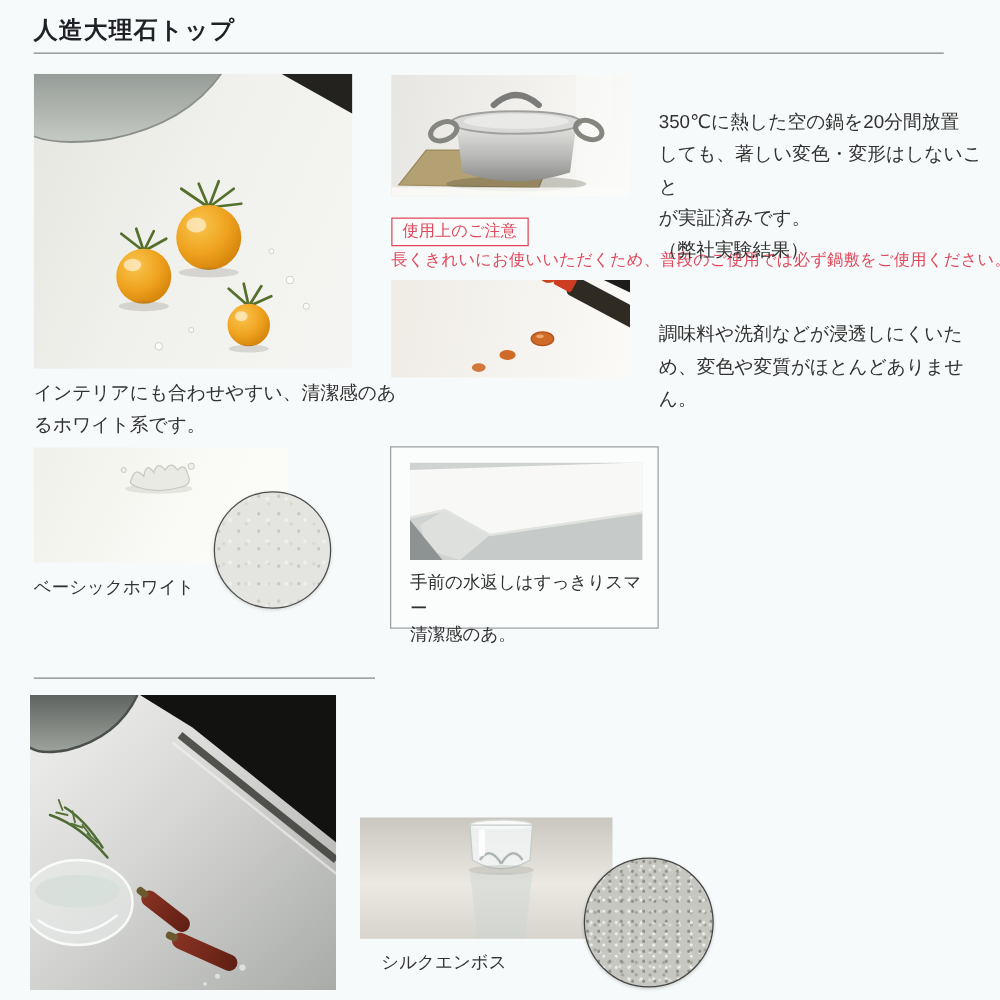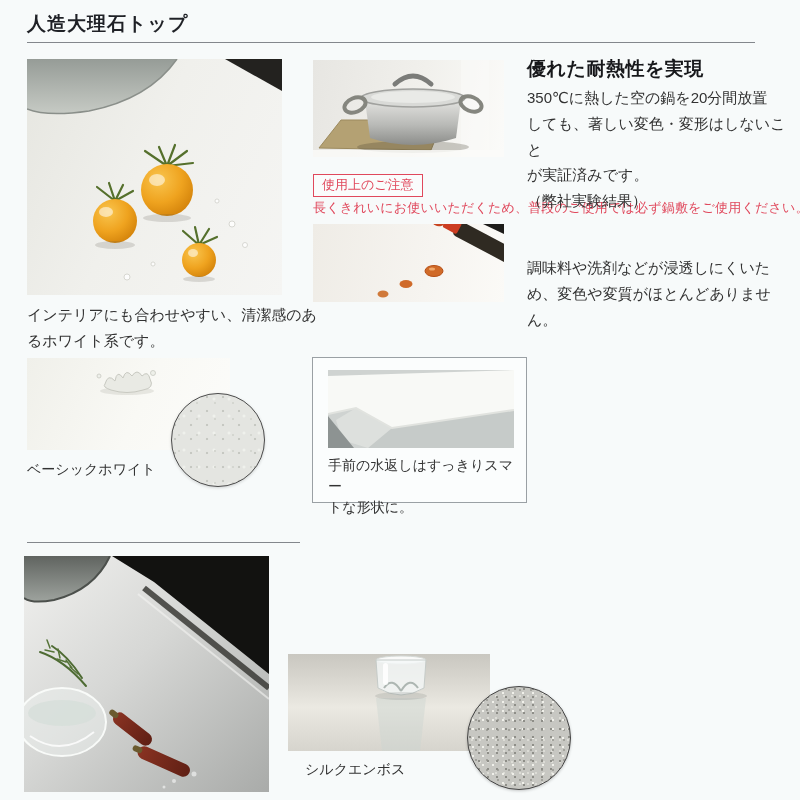--- a/index.html
+++ b/index.html
@@ -153,21 +153,20 @@
         <circle cx="121" cy="10" r="6" fill="rgba(255,255,255,0.25)" stroke="#c8441f" stroke-width="4"></circle>
         <circle cx="112" cy="16" r="3.5" fill="#d0531f"></circle>
       </g>
       <ellipse cx="121" cy="47" rx="9" ry="5.5" fill="#d06a28" stroke="#b64f16" stroke-width="1"></ellipse>
       <ellipse cx="93" cy="60" rx="6.5" ry="4" fill="#cf6a2a"></ellipse>
       <ellipse cx="70" cy="70" rx="5.5" ry="3.5" fill="#d0793a"></ellipse>
       <ellipse cx="119" cy="45" rx="3" ry="1.5" fill="#f0a86a"></ellipse>
     </svg>
   </div>
 
-  <h3 class="h3 abs" style="left:527px;top:56px;">優れた耐熱性を実現</h3>
   <div class="body-text abs" style="left:527px;top:85px;width:272px;">350℃に熱した空の鍋を20分間放置
 しても、著しい変色・変形はしないこと
 が実証済みです。
 （弊社実験結果）</div>
 
   <div class="body-text abs" style="left:527px;top:255px;width:272px;">調味料や洗剤などが浸透しにくいた
 め、変色や変質がほとんどありません。</div>
 
   <div class="photo photoD abs" style="left:27px;top:358px;width:203px;height:92px;">
     <svg width="203" height="92" viewBox="0 0 203 92">
@@ -183,21 +182,21 @@
   <div class="boxF abs" style="left:312px;top:357px;width:213px;height:144px;">
     <svg class="abs" style="left:15px;top:12px;" width="186" height="78" viewBox="0 0 186 78">
       <rect x="0" y="0" width="186" height="78" fill="#cfd3d1"></rect>
       <polygon points="64,58 186,40 186,78 40,78" fill="#c6cbc9"></polygon>
       <polygon points="28,38 64,58 40,78 14,70 8,50" fill="#dde0dd"></polygon>
       <polygon points="0,46 26,78 0,78" fill="#8d9392"></polygon>
       <polygon points="0,6 186,0 186,40 64,58 28,38 0,44" fill="#f8f9f6"></polygon>
       <polyline points="0,44 28,38 64,58 186,40" fill="none" stroke="#e1e3df" stroke-width="2"></polyline>
     </svg>
     <div class="caption abs" style="left:15px;top:97px;width:190px;">手前の水返しはすっきりスマー
-トな形状に。</div>
+清潔感のあ。</div>
   </div>
 
   <div class="rule abs" style="left:27px;top:542px;width:273px;"></div>
 
   <div class="photo abs" style="left:24px;top:556px;width:245px;height:236px;">
     <svg width="245" height="236" viewBox="0 0 245 236">
       <defs>
         <linearGradient id="steel" x1="0" y1="0" x2="1" y2="1">
           <stop offset="0%" stop-color="#f1f1ef"></stop>
           <stop offset="45%" stop-color="#d6d7d5"></stop>

